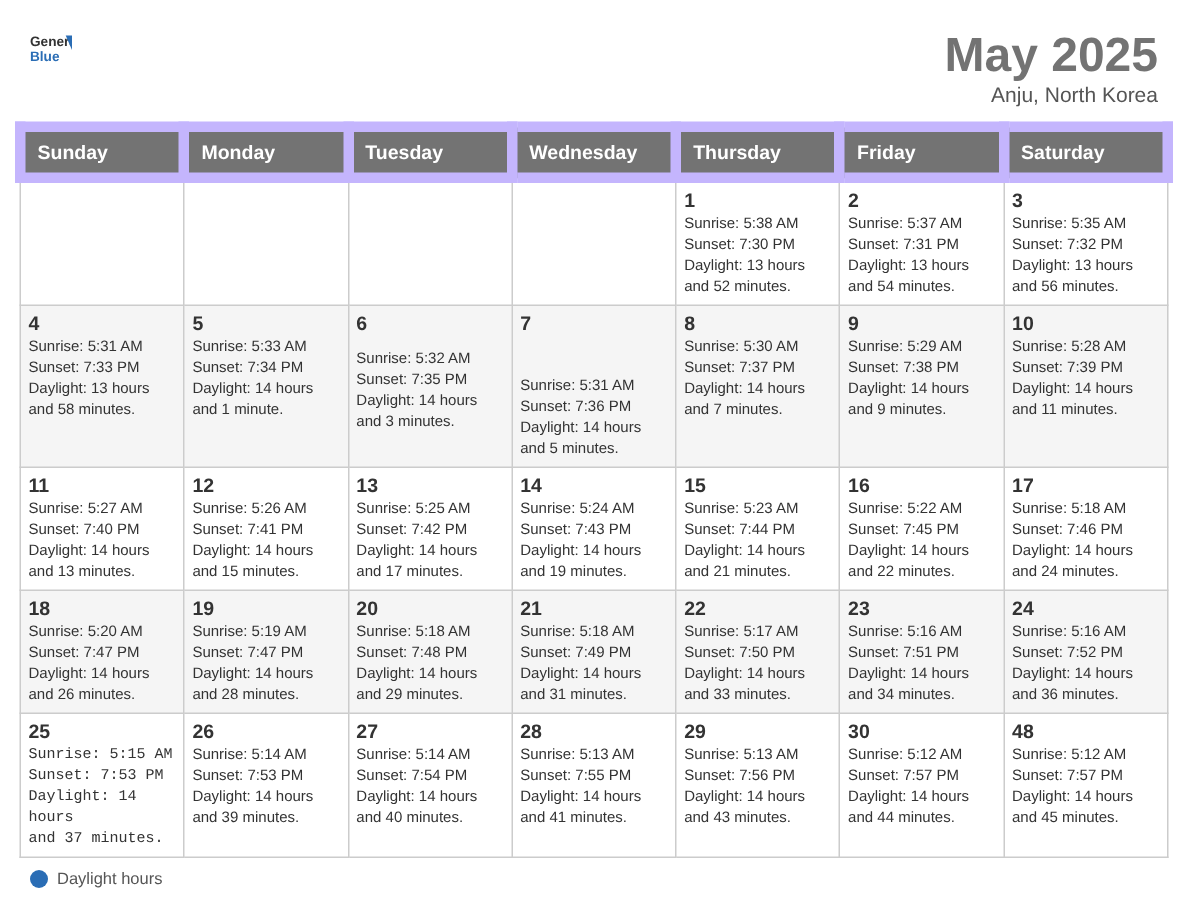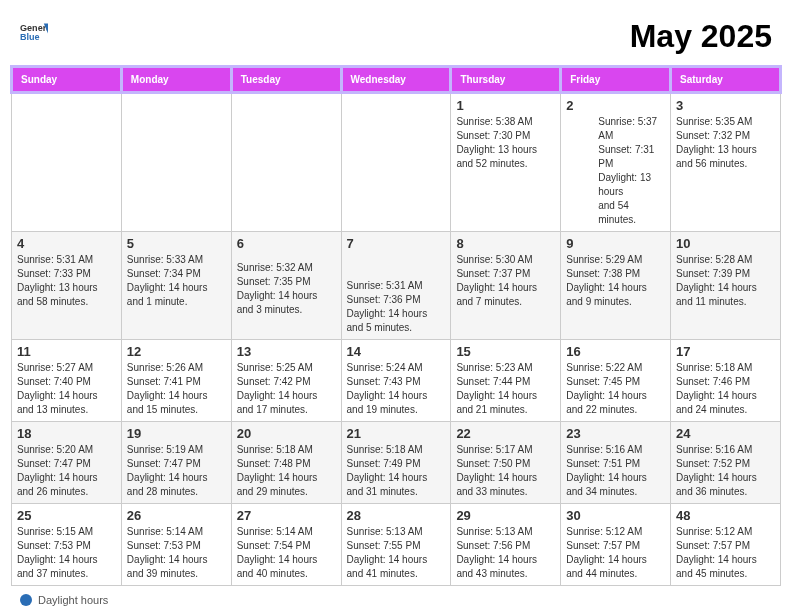--- a/index.html
+++ b/index.html
@@ -27,39 +27,39 @@
       width: 28px;
       height: 28px;
       margin-right: 2px;
     }
     .title-block {
       text-align: right;
     }
     .month-title {
       font-size: 32px;
       font-weight: bold;
-      color: #000000;
+      color: #737373;
     }
     .subtitle {
       font-size: 14px;
       color: #555;
     }
     .calendar {
       width: 100%;
       border-collapse: collapse;
       margin-top: 6px;
     }
     .calendar th {
-      background: #d946ef;
+      background: #737373;
       color: #fff;
       text-align: left;
       padding: 6px 8px;
-      font-size: 10px;
+      font-size: 13px;
       font-weight: bold;
-      border: 3px solid #c4b5fd;
+      border: 7px solid #c4b5fd;
     }
     .calendar td {
       border: 1px solid #ccc;
       vertical-align: top;
       padding: 4px 5px;
       width: 14.28%;
       min-height: 80px;
       font-size: 10px;
       color: #333;
       background: #fff;
@@ -104,20 +104,21 @@
 <div class="header">
   <div class="logo">
     <svg class="logo-icon" viewBox="0 0 40 40" xmlns="http://www.w3.org/2000/svg">
       <text x="0" y="18" font-size="13" font-weight="bold" fill="#333">General</text>
       <text x="0" y="32" font-size="13" font-weight="bold" fill="#2a6db5">Blue</text>
       <polygon points="34,8 40,8 40,22" fill="#2a6db5"></polygon>
     </svg>
   </div>
   <div class="title-block">
     <div class="month-title">May 2025</div>
+    <div class="subtitle">Anju, North Korea</div>
   </div>
 </div>
 
 <table class="calendar">
   <thead>
     <tr>
     <th>Sunday</th>
         <th>Monday</th>
         <th>Tuesday</th>
         <th>Wednesday</th>
@@ -134,21 +135,21 @@
         <td class="empty-cell"></td>
         <td>
           <span class="day-number">1</span>
           <div class="day-info" style="white-space: pre-line;">Sunrise: 5:38 AM
 Sunset: 7:30 PM
 Daylight: 13 hours
 and 52 minutes.</div>
         </td>
         <td>
           <span class="day-number">2</span>
-          <div class="day-info" style="white-space: pre-line; margin-left: 32px;">Sunrise: 5:37 AM
+          <div class="day-info" style="white-space: pre-line;">Sunrise: 5:37 AM
 Sunset: 7:31 PM
 Daylight: 13 hours
 and 54 minutes.</div>
         </td>
         <td>
           <span class="day-number">3</span>
           <div class="day-info" style="white-space: pre-line;">Sunrise: 5:35 AM
 Sunset: 7:32 PM
 Daylight: 13 hours
 and 56 minutes.</div>
@@ -303,21 +304,21 @@
           <span class="day-number">24</span>
           <div class="day-info" style="white-space: pre-line;">Sunrise: 5:16 AM
 Sunset: 7:52 PM
 Daylight: 14 hours
 and 36 minutes.</div>
         </td>
       </tr>
       <tr>
         <td>
           <span class="day-number">25</span>
-          <div class="day-info" style="white-space: pre-line;">Sunrise: 5:15 AM
+          <div class="day-info" style="white-space: pre-line; font-family: Liberation Mono, monospace;">Sunrise: 5:15 AM
 Sunset: 7:53 PM
 Daylight: 14 hours
 and 37 minutes.</div>
         </td>
         <td>
           <span class="day-number">26</span>
           <div class="day-info" style="white-space: pre-line;">Sunrise: 5:14 AM
 Sunset: 7:53 PM
 Daylight: 14 hours
 and 39 minutes.</div>

